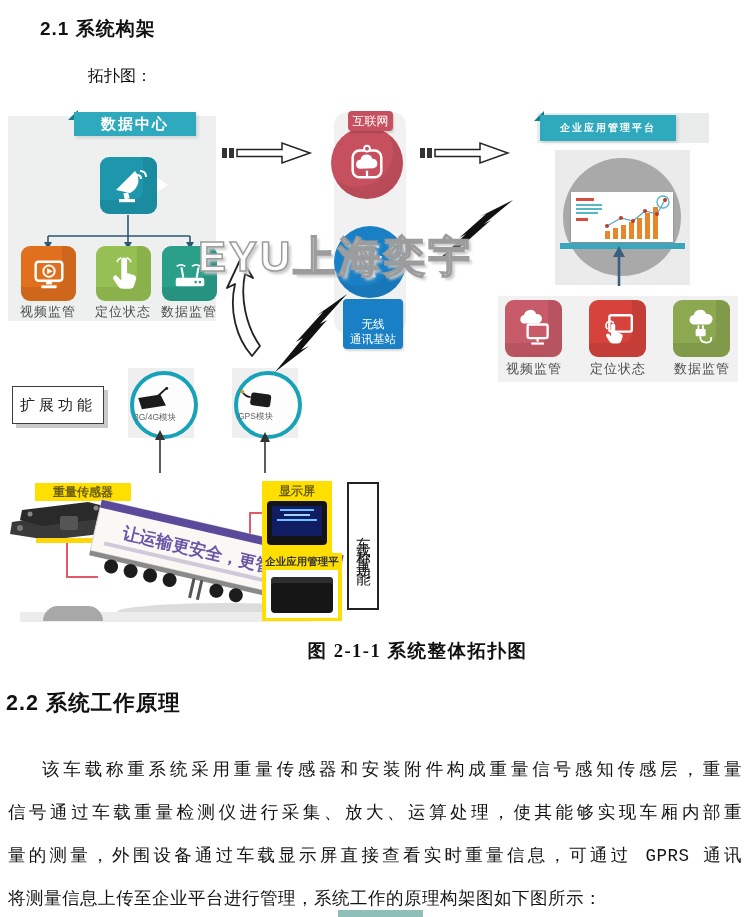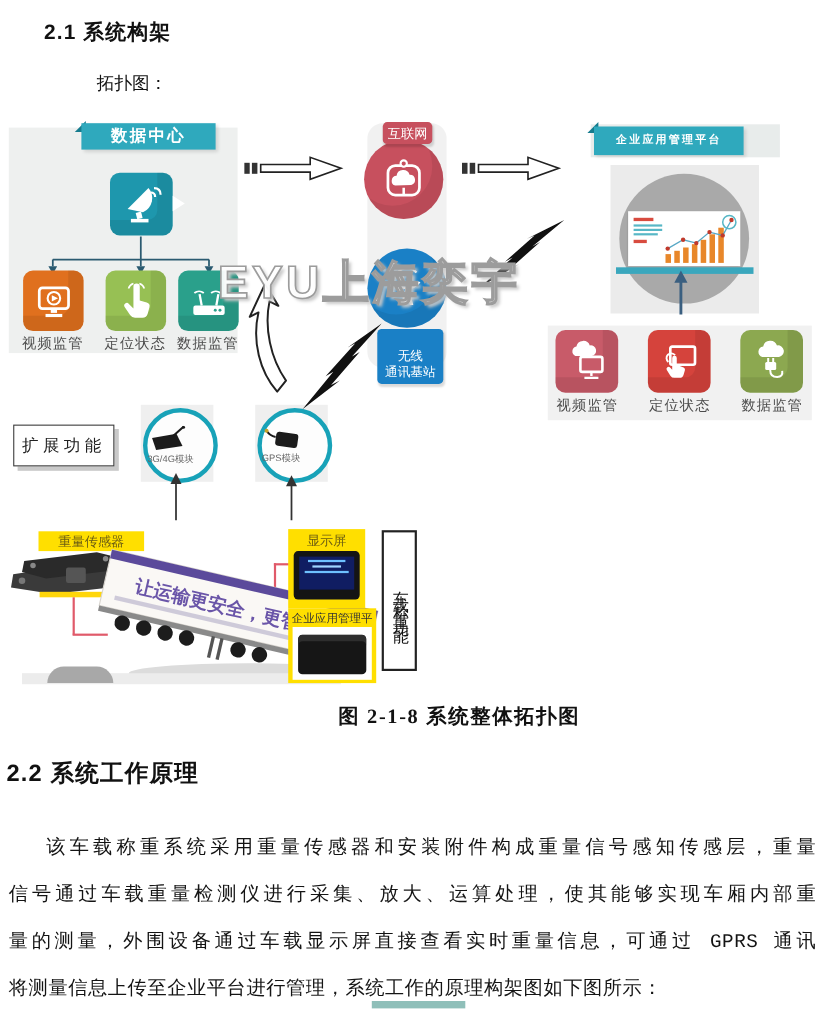--- a/index.html
+++ b/index.html
@@ -21,21 +21,21 @@
   .watermark{font-size:42px;font-weight:700;letter-spacing:3px;color:rgba(255,255,255,.92);
              -webkit-text-stroke:1.5px #9c9c9c;text-shadow:3px 3px 3px #c9c9c9;
              font-family:"Liberation Sans",sans-serif;white-space:nowrap;z-index:40;}
   .expand-box{background:#fff;border:1.3px solid #3c3c3c;box-shadow:4px 4px 0 #c9c9c9;
               display:flex;align-items:center;justify-content:center;font-size:15px;
               letter-spacing:4px;color:#222;}
   .mod-circle{border:4px solid #18a2b8;border-radius:50%;background:#fdfdfd;
               display:flex;flex-direction:column;align-items:flex-start;justify-content:center;}
   .mod-label{font-size:8.5px;color:#666;margin-top:1px;white-space:nowrap;}
   .ylw{background:#ffdf00;}
-  .ylw-label{font-size:12px;color:#6b5d12;font-weight:400;text-align:center;}
+  .ylw-label{font-size:12px;color:#6b5d12;font-weight:700;text-align:center;}
   .vtext{writing-mode:vertical-rl;text-orientation:upright;letter-spacing:7px;
          font-size:14.5px;color:#111;font-family:"Liberation Serif",serif;}
   .caption{font-size:18.5px;font-weight:700;font-family:"Liberation Serif",serif;
            letter-spacing:1.5px;text-align:center;width:100%;text-indent:85px;}
   .h2{font-size:21.5px;font-weight:600;letter-spacing:1px;}
   .par-line{font-family:Liberation Mono, monospace;font-size:17.5px;color:#141414;
             letter-spacing:.5px;white-space:nowrap;}
   .just{white-space:normal;text-align:justify;text-align-last:justify;}
   .chart-panel{background:#fff;box-shadow:0 1px 2px rgba(0,0,0,.25);}
   .bar{background:#e8872a;width:5px;align-self:flex-end;margin-right:3px;}
@@ -307,21 +307,21 @@
       <div class="abs" style="left:4px;top:17px;width:72px;height:48px;background:#fff;"></div>
       <div class="abs" style="left:9px;top:24px;width:62px;height:36px;background:#161616;border-radius:4px;box-shadow:inset 0 6px 0 #2e2e2e;"></div>
     </div>
 
     <div class="abs" style="left:347px;top:382px;width:28px;height:124px;border:2px solid #222;background:#fff;display:flex;align-items:center;justify-content:center;">
       <div class="vtext">车载称重功能</div>
     </div>
 
   </div>
 
-  <div class="abs caption" style="left:0;top:638px;">图 2-1-8 系统整体拓扑图</div>
+  <div class="abs caption" style="left:0;top:638px;">图 2-1-1 系统整体拓扑图</div>
 
   <div class="abs h2" style="left:6px;top:688px;">2.2 系统工作原理</div>
 
   <div class="abs par-line just" style="left:42px;top:757px;width:700px;">该车载称重系统采用重量传感器和安装附件构成重量信号感知传感层，重量</div>
   <div class="abs par-line just" style="left:8px;top:800px;width:734px;">信号通过车载重量检测仪进行采集、放大、运算处理，使其能够实现车厢内部重</div>
   <div class="abs par-line just" style="left:8px;top:843px;width:734px;">量的测量，外围设备通过车载显示屏直接查看实时重量信息，可通过 GPRS 通讯</div>
   <div class="abs par-line" style="left:8px;top:886px;">将测量信息上传至企业平台进行管理，系统工作的原理构架图如下图所示：</div>
 
   <div class="abs" style="left:338px;top:910px;width:85px;height:7px;background:#8fbfb9;"></div>
 

